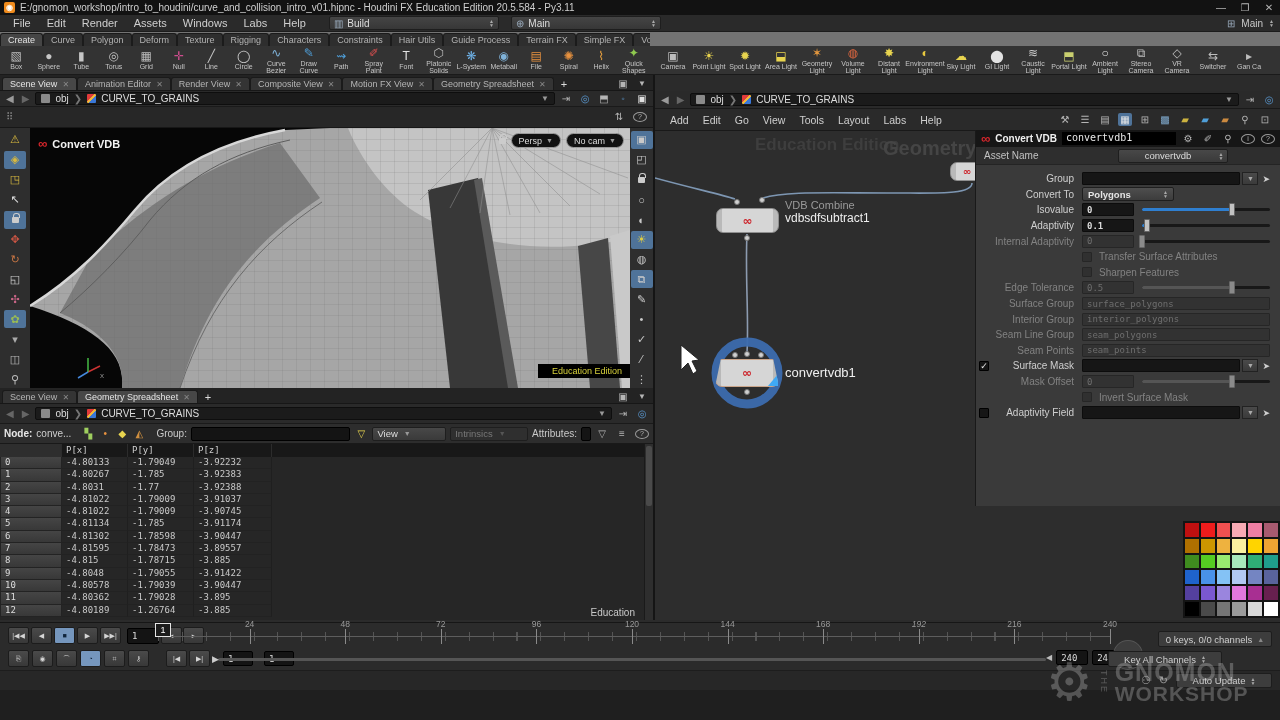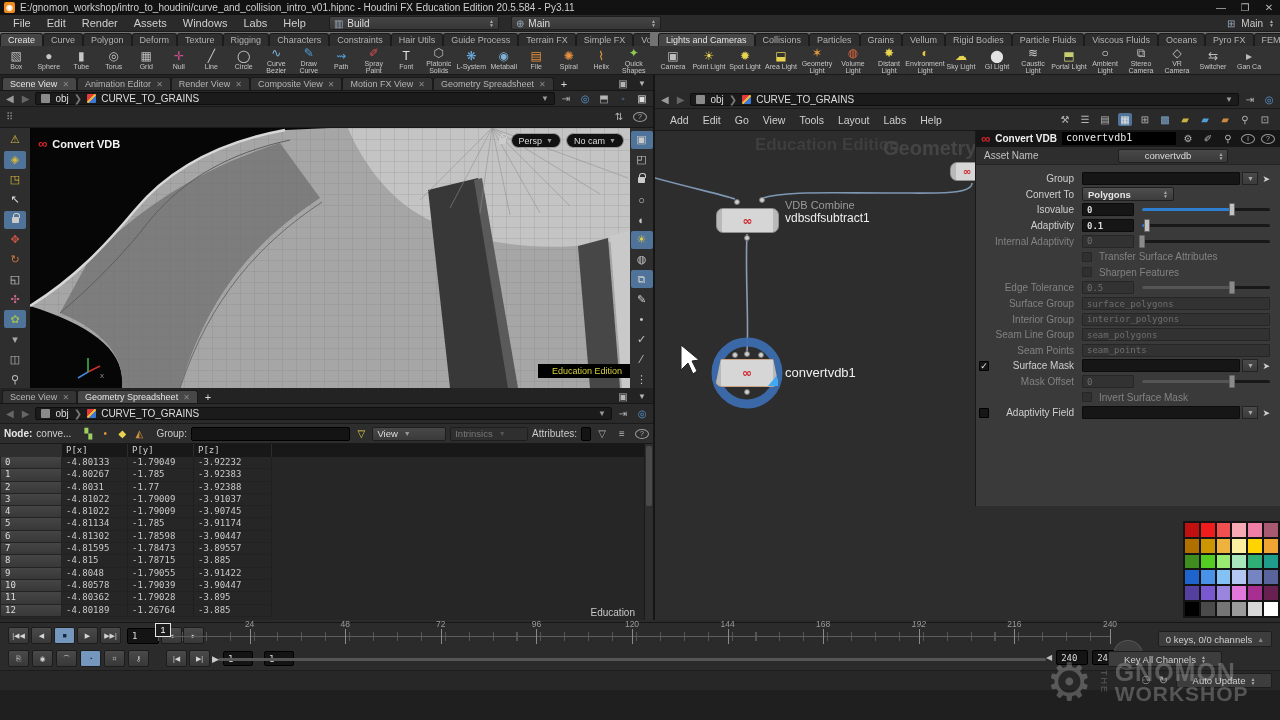--- a/index.html
+++ b/index.html
@@ -179,33 +179,20 @@
       <div class="shelf-tab">Deform</div>
       <div class="shelf-tab">Texture</div>
       <div class="shelf-tab">Rigging</div>
       <div class="shelf-tab">Characters</div>
       <div class="shelf-tab">Constraints</div>
       <div class="shelf-tab">Hair Utils</div>
       <div class="shelf-tab">Guide Process</div>
       <div class="shelf-tab">Terrain FX</div>
       <div class="shelf-tab">Simple FX</div>
       <div class="shelf-tab">Volume</div>
-    </div>
-  <div id="shelf-tabs-right" style="overflow:hidden;flex:1">
-      <div class="shelf-tab active">Lights and Cameras</div>
-      <div class="shelf-tab">Collisions</div>
-      <div class="shelf-tab">Particles</div>
-      <div class="shelf-tab">Grains</div>
-      <div class="shelf-tab">Vellum</div>
-      <div class="shelf-tab">Rigid Bodies</div>
-      <div class="shelf-tab">Particle Fluids</div>
-      <div class="shelf-tab">Viscous Fluids</div>
-      <div class="shelf-tab">Oceans</div>
-      <div class="shelf-tab">Pyro FX</div>
-      <div class="shelf-tab">FEM</div>
     </div>
 </div>
 <div id="shelftools" class="abs">
   <div id="shelf-tools-left" class="toolrow" style="width:655px">
       <div class="tool" style="width: 32.5px;">
         <span class="g" style="color: rgb(189, 189, 189);">▧</span>
         <span>Box</span>
       </div>
       <div class="tool" style="width: 32.5px;">
         <span class="g" style="color: rgb(198, 198, 198);">●</span>

